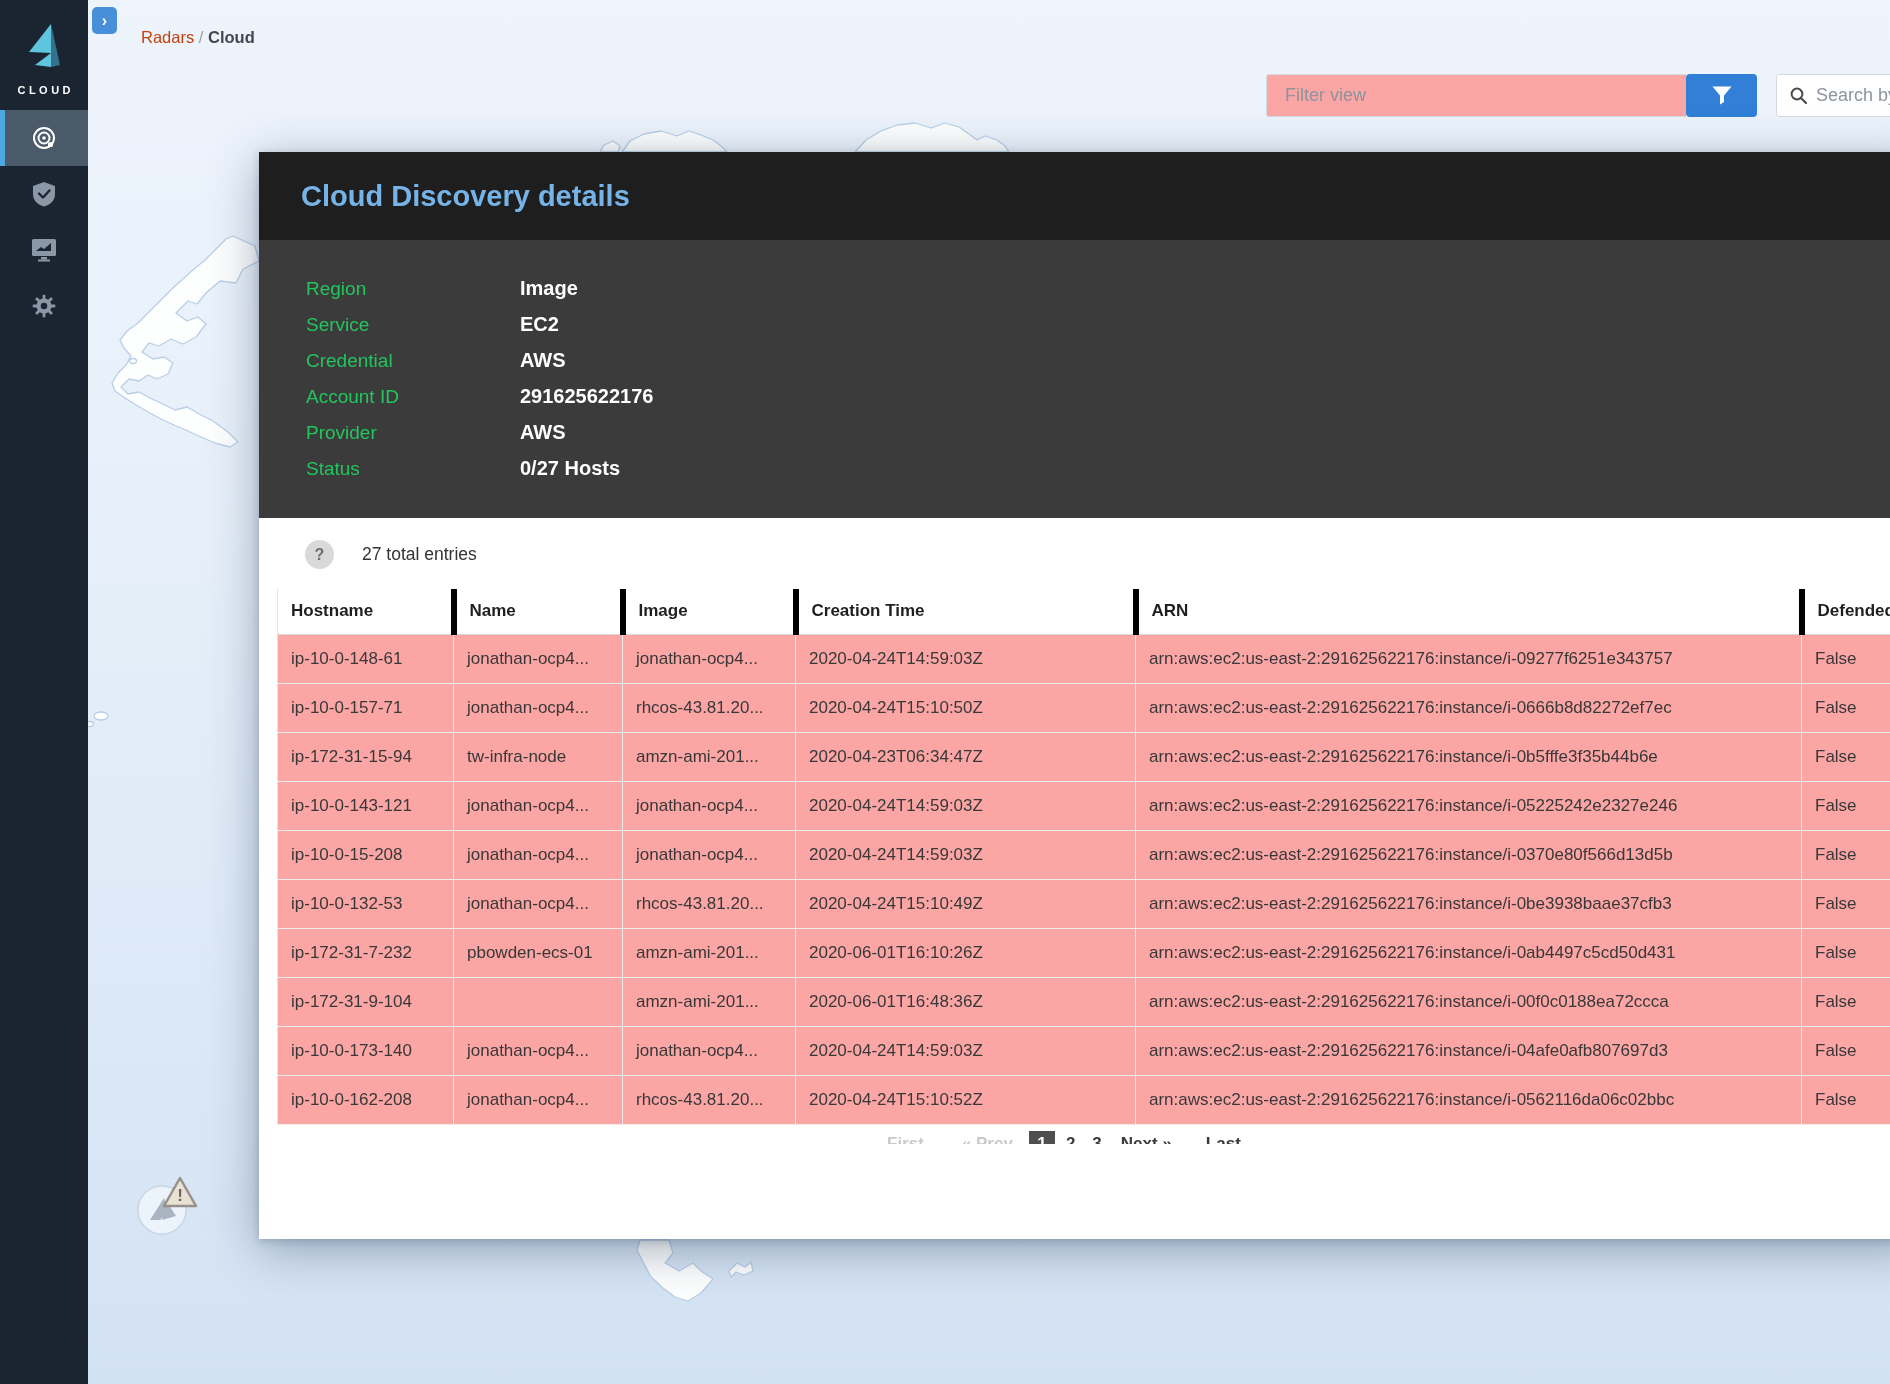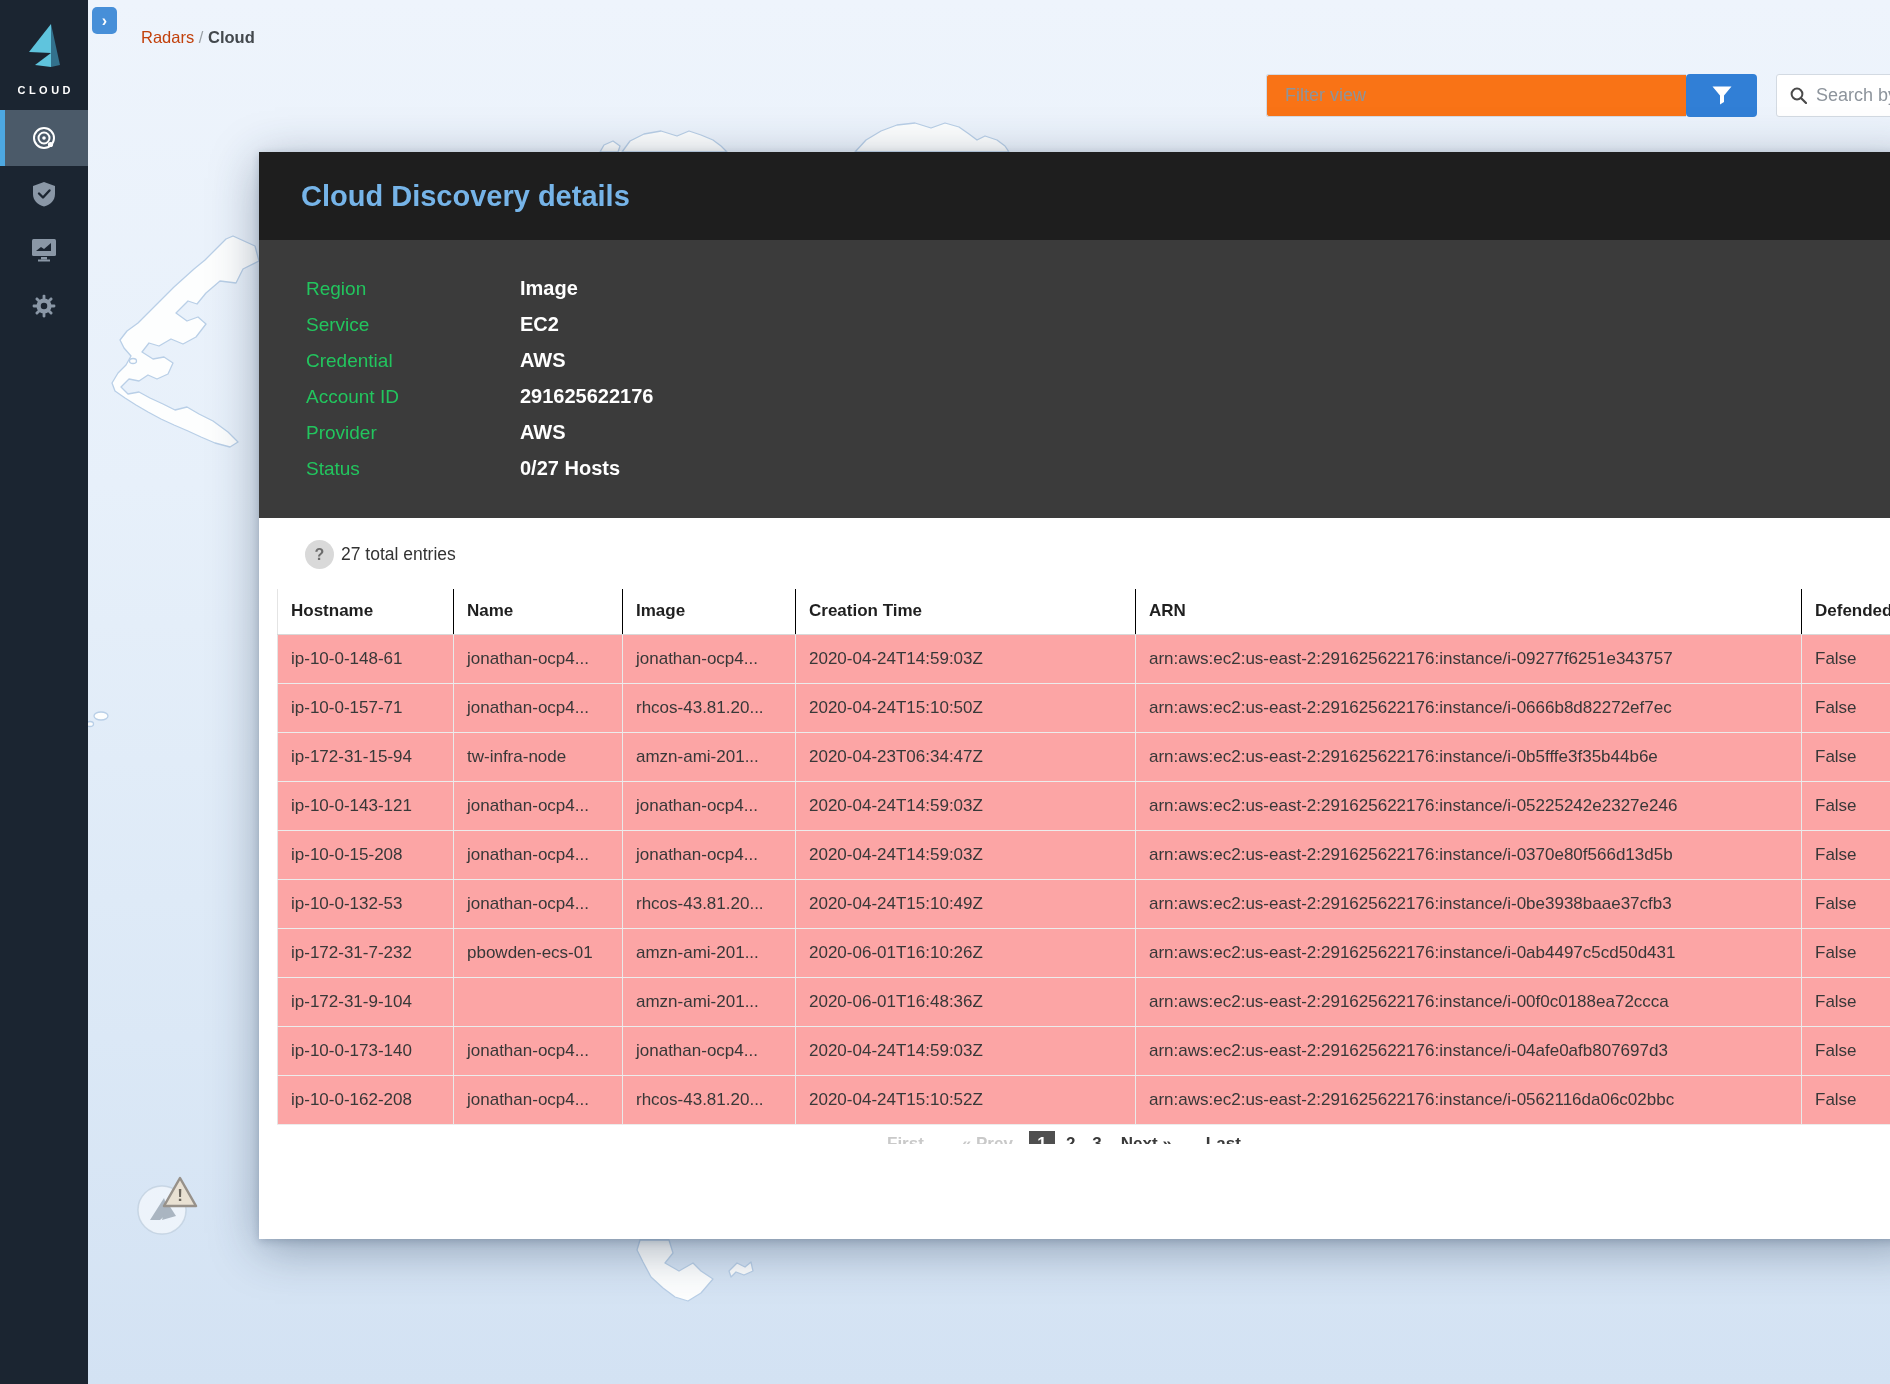--- a/index.html
+++ b/index.html
@@ -26,21 +26,21 @@
   .expand-btn { position:absolute; left:92px; top:7px; width:25px; height:27px; background:#478fd8; border-radius:5px; color:#fff;
     display:flex; align-items:center; justify-content:center; font-size:16px; font-weight:bold; z-index:40; cursor:pointer; }
 
   
   .breadcrumb { position:absolute; left:141px; top:28px; font-size:16.5px; z-index:5; }
   .crumb-parent { color:#c2410c;margin-top:40px; }
   .crumb-sep { color:#9aa0a6; }
   .crumb-current { color:#43484d; font-weight:bold; }
 
   
-  .filterview-input { position:absolute; left:1266px; top:74px; width:420px; height:43px; background:#f97316;
+  .filterview-input { position:absolute; left:1266px; top:74px; width:420px; height:43px; background:#fca5a5;
     border:1px solid #d3dae2; border-right:none; border-radius:3px 0 0 3px; padding:0 14px 0 18px;
     font-size:18px; color:#333; font-family:"Liberation Sans",sans-serif; z-index:5; }
   .filterview-input::placeholder { color:#8d949c; }
   .filterview-btn { position:absolute; left:1686px; top:74px; width:71px; height:43px; background:#317fd6; border:none;
     border-radius:4px; display:flex; align-items:center; justify-content:center; z-index:5; cursor:pointer; }
   .search-box { position:absolute; left:1776px; top:74px; width:180px; height:43px; background:#fff; border:1px solid #d3dae2;
     border-radius:3px; display:flex; align-items:center; padding-left:13px; z-index:5; }
   .search-box input { border:none; outline:none; font-size:18px; color:#333; width:120px; margin-left:9px; font-family:"Liberation Sans",sans-serif; }
   .search-box input::placeholder { color:#8d949c; }
 
@@ -58,27 +58,27 @@
   
   .mfilter-row { display:flex; align-items:center; }
   .mfilter-box { position:relative; margin-left:3px; width:1088px; height:42px; border:2px solid #3e89d8; border-radius:4px;
     background:#fff; display:flex; align-items:center; padding-left:12px; }
   .mfilter-box input { border:none; outline:none; flex:1; font-size:19px; color:#333; margin-left:8px; font-family:"Liberation Sans",sans-serif; }
   .mfilter-box input::placeholder { color:#98a0a8; }
   .caret { position:absolute; left:38px; top:8px; width:1.5px; height:24px; background:#444; }
   .mfilter-clear { color:#b2b2b2; font-size:19px; padding:0 18px 0 10px; cursor:pointer; }
   .help-circle { margin-left:28px; width:29px; height:29px; border-radius:50%; background:#d9d9d9; color:#6d6d6d;
     font-size:16px; font-weight:bold; display:flex; align-items:center; justify-content:center; cursor:pointer; }
-  .total-entries { margin-left:7px; font-size:17.5px; color:#333; }
+  .total-entries { margin-left:28px; font-size:17.5px; color:#333; }
 
   
   .table-clip { margin-top:20px; height:555px; overflow:hidden; }
   table.hosts { border-collapse:collapse; table-layout:fixed; width:1844px; border-left:1px solid #e4e4e4; }
   table.hosts th { height:45px; font-size:17px; font-weight:bold; color:#1f1f1f; text-align:left; padding-left:13px;
-    border-right:1px solid #000000; border-bottom:1px solid #d8d8d8; background:#fff; }
+    border-right:6px solid #000000; border-bottom:1px solid #d8d8d8; background:#fff; }
   table.hosts td { height:49px; font-size:17px; color:#383838; padding-left:13px; border-right:1px solid #e9e9e9;
     border-bottom:1px solid #ececec; background:#fca5a5; white-space:nowrap; overflow:hidden; }
   table.hosts th:last-child, table.hosts td:last-child { border-right:none; }
   td.defended { color:#d9534f; }
 
   
   .pagination { display:flex; align-items:center; margin:6px 0 0 610px; font-size:17px; }
   .pg-item { color:#3a3a3a; font-weight:bold; cursor:pointer; }
   .pg-item.disabled { color:#c9c9c9; cursor:default; }
   .pg-item.active { background:#4f4f4f; color:#fff; width:26px; height:26px; display:flex; align-items:center; justify-content:center; }

